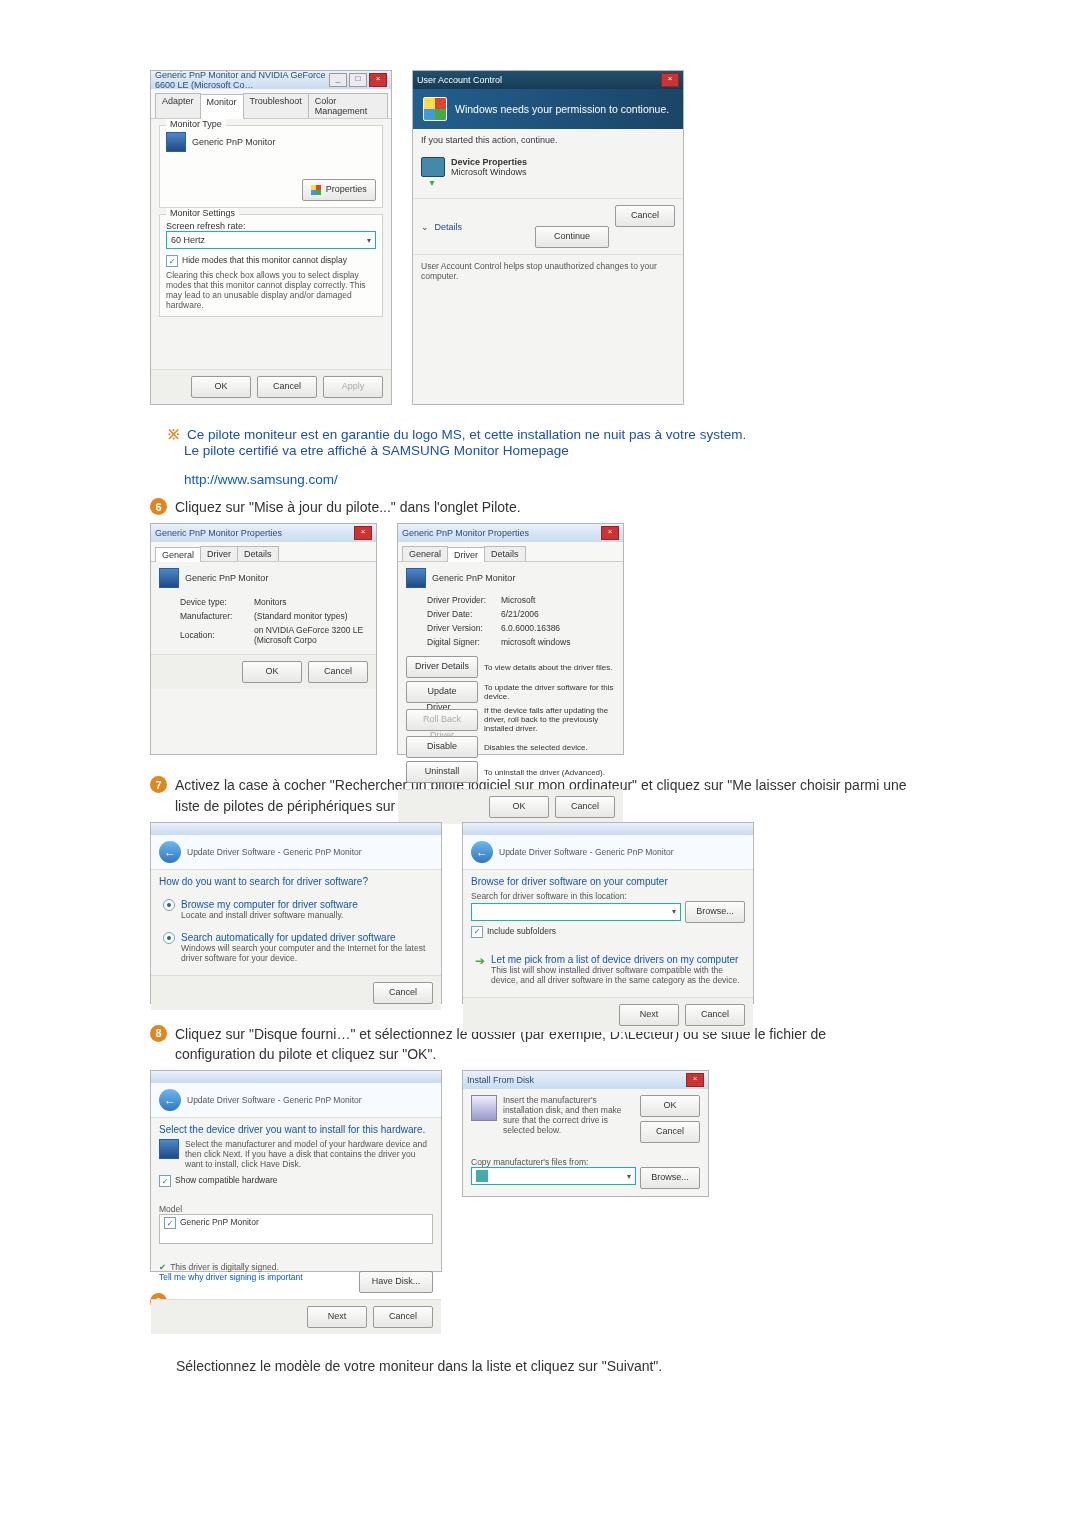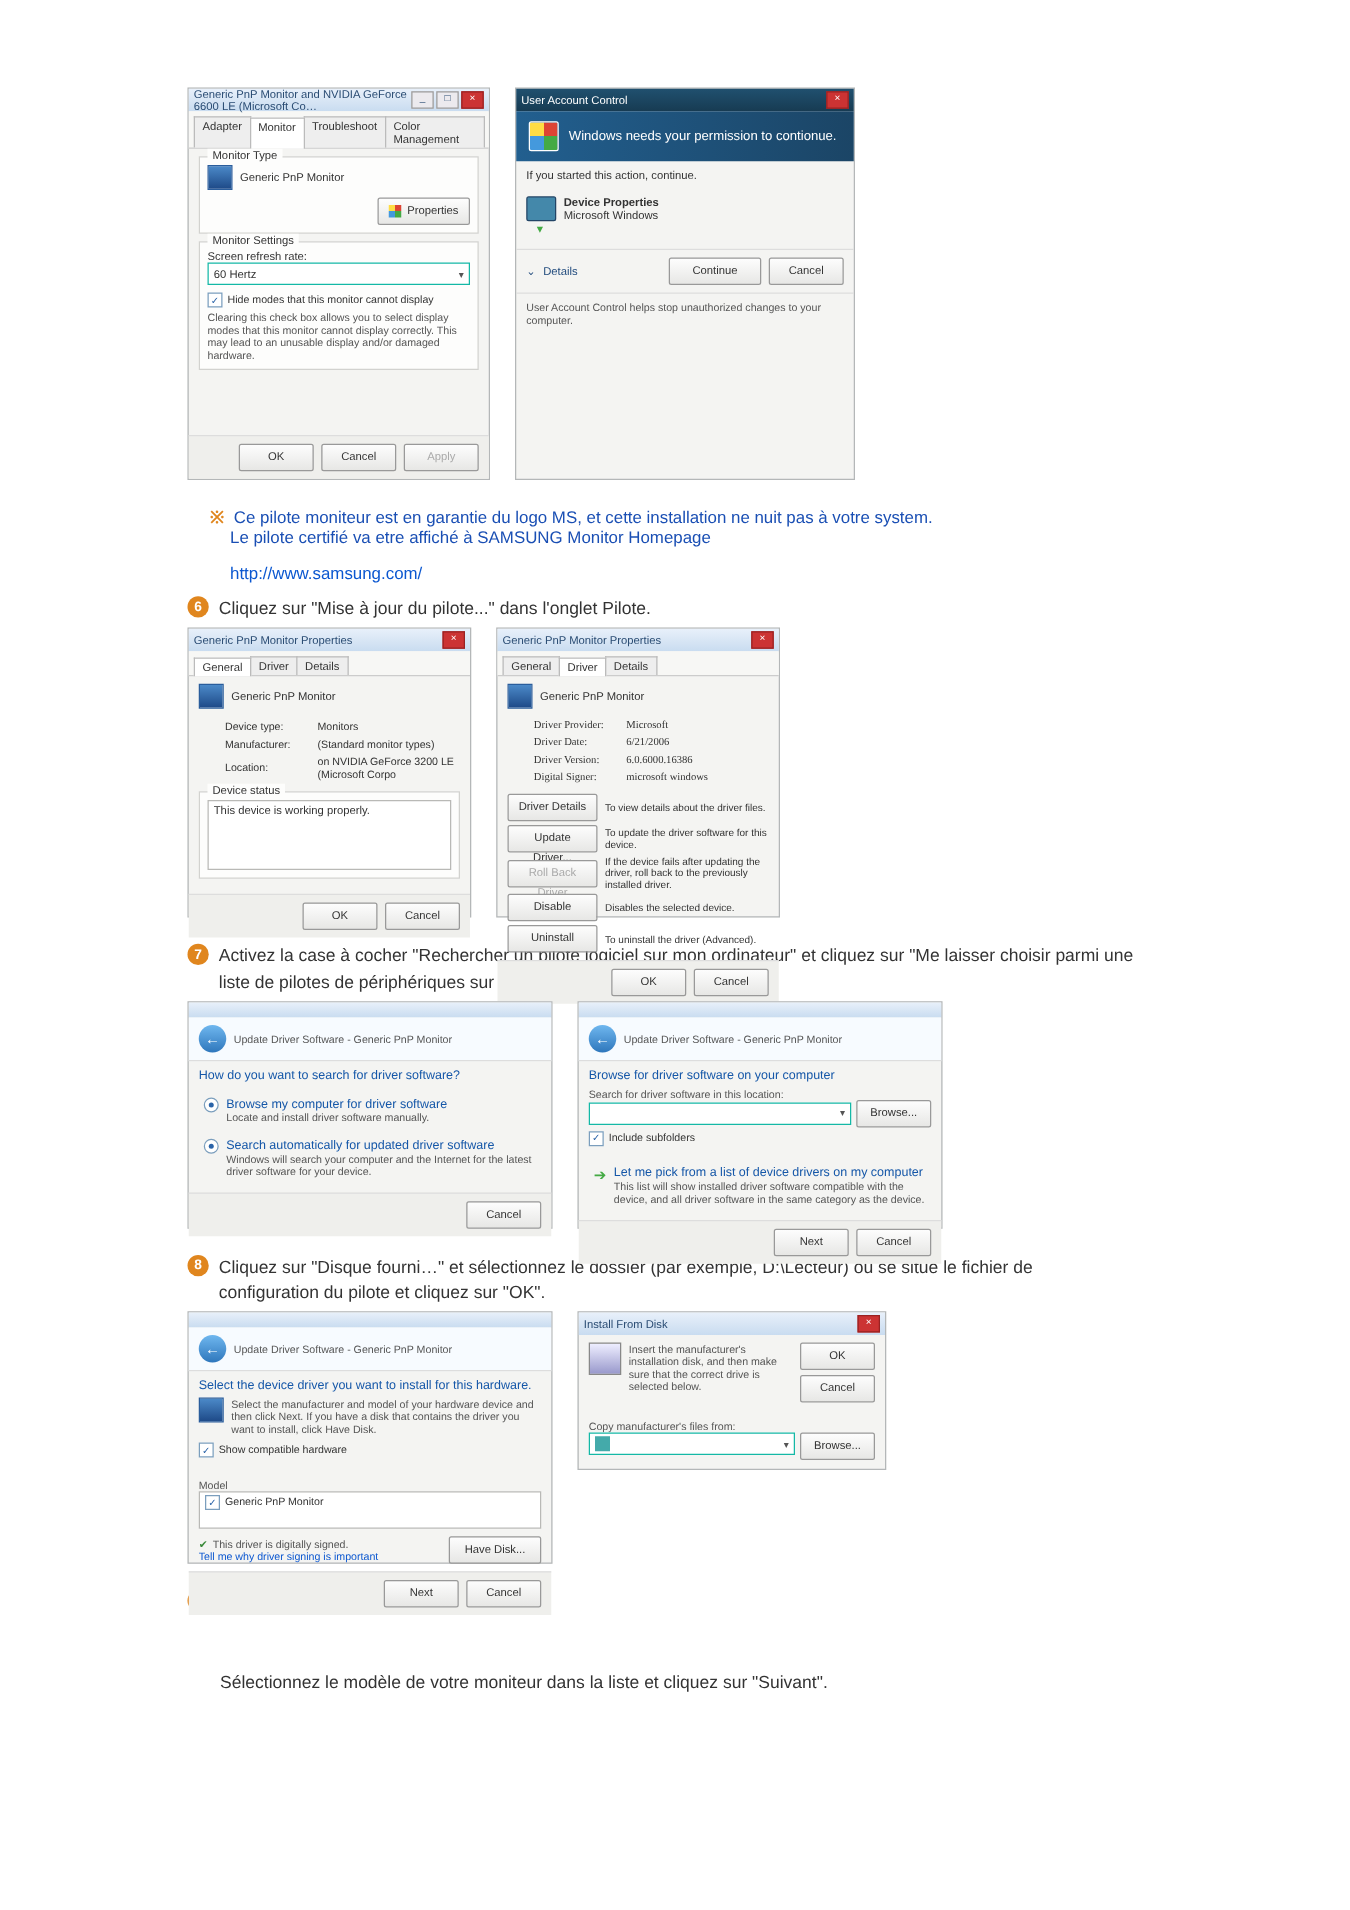--- a/index.html
+++ b/index.html
@@ -73,21 +73,21 @@
     background:#fdfdfc; padding:0 4px; font-size:9px;text-align:center;
   }
   .small { font-size:8.5px; color:#555; }
   .btn {
     display:inline-block; min-width:46px; height:18px;
     font-size:9px; padding:1px 6px;
     background:linear-gradient(#fdfdfd,#e7e7e5);
     border:1px solid #999; border-radius:2px;
     text-align:center; line-height:16px;
   }
-  .btn.wide { min-width:60px; }
+  .btn.wide { min-width:60px;margin-top:21px; }
   .dialog-footer {
     display:flex; gap:6px; justify-content:flex-end;
     padding:6px 8px; background:#efefec; border-top:1px solid #ddd;
   }
   .select {
     display:flex; justify-content:space-between; align-items:center;
     border:1px solid #14b8a6; background:#fff; height:16px; padding:0 4px;
     font-size:9px;
   }
   .chev { font-size:8px; color:#555; }
@@ -272,26 +272,20 @@
             <tr>
                   <td>Manufacturer:</td>
                   <td>(Standard monitor types)</td>
                 </tr>
             <tr>
                   <td>Location:</td>
                   <td>on NVIDIA GeForce 3200 LE (Microsoft Corpo</td>
                 </tr>
           </tbody>
             </table>
-          <div class="groupbox" style="margin-top:6px">
-            <span class="group-title">Device status</span>
-            <div class="listbox">
-              <span>This device is working properly.</span>
-            </div>
-          </div>
         </div>
         <div class="dialog-footer">
           <span class="btn">OK</span>
           <span class="btn">Cancel</span>
         </div>
       </div>
 
       <div class="dialog prop">
         <div class="titlebar blue">
           <span>Generic PnP Monitor Properties</span>
@@ -300,21 +294,21 @@
         <div class="tabstrip">
           <div class="tab">General</div>
           <div class="tab active">Driver</div>
           <div class="tab">Details</div>
         </div>
         <div class="body">
           <div style="display:flex;align-items:center;gap:6px;margin-bottom:4px;">
             <div class="monicon"></div>
             <span>Generic PnP Monitor</span>
           </div>
-          <table style="font-size:8.5px;margin-left:18px;font-family:Liberation Serif, serif;">
+          <table style="font-size:8.5px;margin-left:18px;">
             <tbody>
                 <tr>
                   <td style="width:70px">Driver Provider:</td>
                   <td>Microsoft</td>
                 </tr>
             <tr>
                   <td>Driver Date:</td>
                   <td>6/21/2006</td>
                 </tr>
             <tr>

